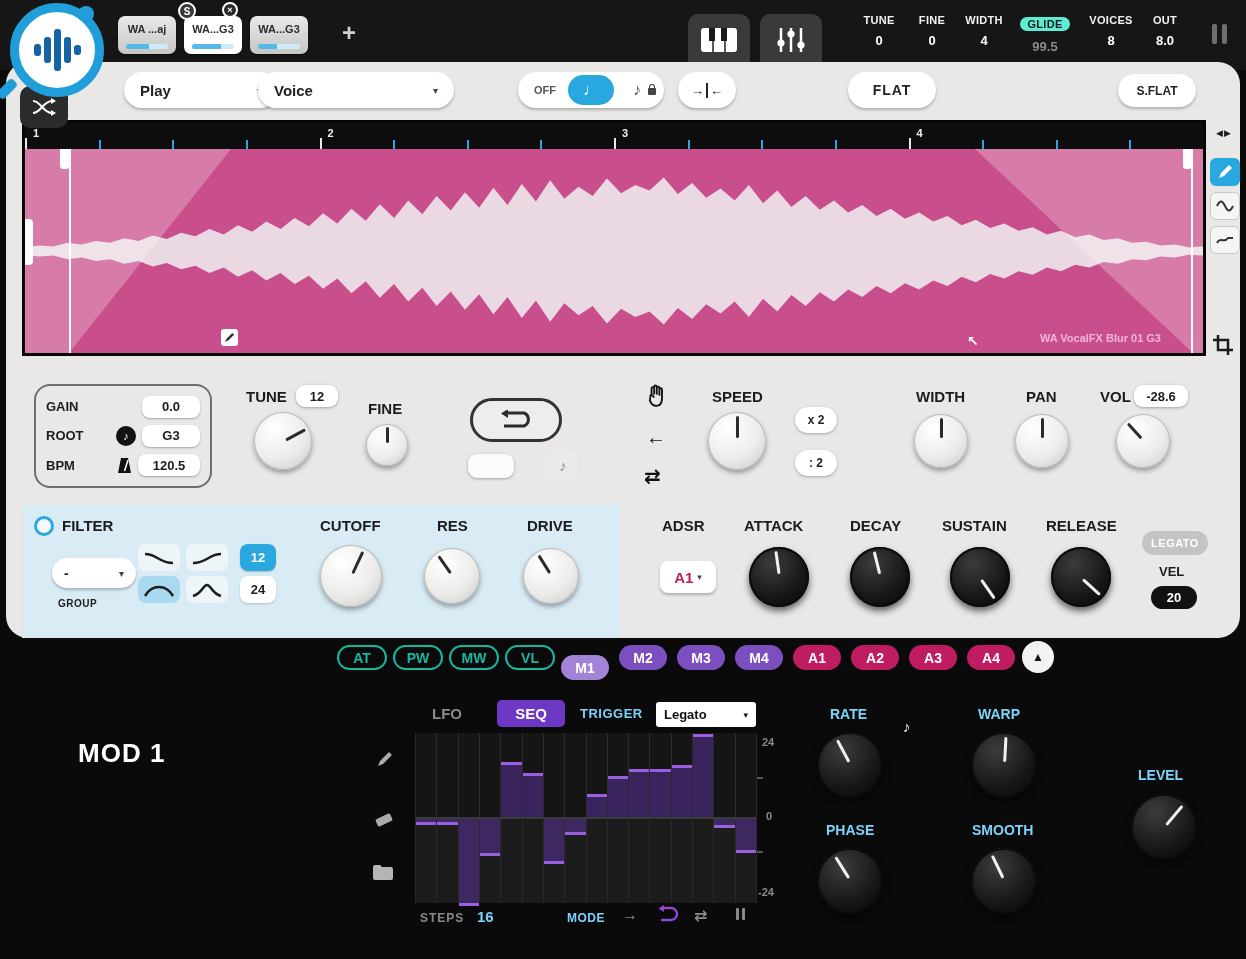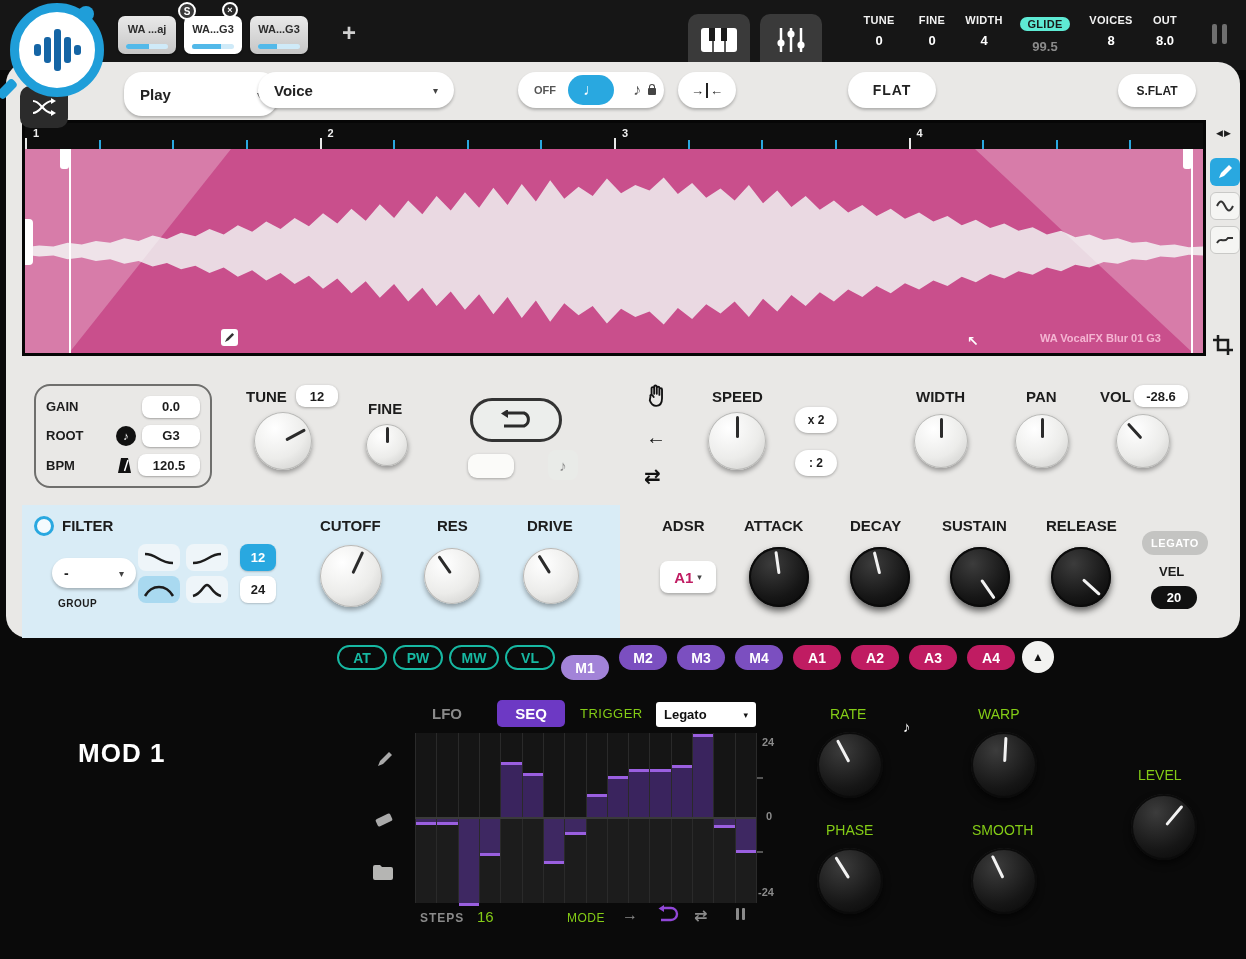--- a/index.html
+++ b/index.html
@@ -115,21 +115,21 @@
   .pill{position:absolute;top:7px;height:25px;border-radius:13px;display:flex;align-items:center;justify-content:center;
         font-weight:bold;font-size:14px;box-sizing:border-box;width:50px;}
   .pill.teal{border:2.5px solid var(--mod-pill-teal,#17b8a2);color:var(--mod-pill-teal,#17b8a2);background:#0a0a0a;}
   .pill.m{background:var(--mod-pill-purple,#7b4fc0);color:#fff;width:48px;}
   .pill.m.active{background:var(--mod-pill-purple-active,#a283d8);margin-top:10px;}
   .pill.a{background:var(--mod-pill-crimson,#c01c62);color:#fff;width:48px;}
   .up-btn{position:absolute;left:1022px;top:3px;width:32px;height:32px;border-radius:50%;background:#f2f2f0;
           display:flex;align-items:center;justify-content:center;color:#111;font-size:12px;}
 
   .mod-title{position:absolute;left:78px;top:100px;color:#fff;font-size:26px;font-weight:bold;letter-spacing:1px;}
-  .dlabel{position:absolute;font-weight:normal;color:#84cc16;}
+  .dlabel{position:absolute;font-weight:bold;color:#7dd3fc;}
   .gray-label{position:absolute;font-weight:bold;color:#8a8a8a;}
   .seq-btn{position:absolute;left:497px;top:62px;width:68px;height:27px;background:var(--seq-purple,#6d39c4);border-radius:5px;
            color:#fff;font-weight:bold;font-size:15px;display:flex;align-items:center;justify-content:center;}
   .trig-dd{position:absolute;left:656px;top:64px;width:100px;height:25px;background:#fff;border-radius:3px;
            display:flex;align-items:center;font-weight:bold;font-size:13px;color:#111;padding:0 8px;box-sizing:border-box;}
 
   .seq-box{position:absolute;left:415px;top:95px;width:341px;height:170px;background:#151515;border-right:1px solid #2a2a2a;display:flex;}
   .seq-lower{position:absolute;left:0;right:0;top:50%;bottom:0;background:#1c1c1c;}
   .seq-center{position:absolute;left:0;right:0;top:50%;height:2px;margin-top:-1px;background:#3a3a3a;}
   .seq-col{position:relative;flex:1;border-left:1px solid #2a2a2a;}
@@ -236,21 +236,21 @@
   <div class="logo">
     <span class="bar" style="height:12px"></span>
       <span class="bar" style="height:26px"></span>
     <span class="bar" style="height:42px"></span>
       <span class="bar" style="height:26px"></span>
     <span class="bar" style="height:10px"></span>
   </div>
   <div class="logo-dot"></div>
   <div class="logo-handle"></div>
 
-  <div class="pillbtn" style="left:124px;top:72px;width:122px;height:44px;padding:0 16px;font-size:15px">
+  <div class="pillbtn" style="left:124px;top:72px;width:122px;height:36px;padding:0 16px;font-size:15px">
     <span>Play</span>
     <span class="dd-caret">▾</span>
   </div>
   <div class="pillbtn" style="left:258px;top:72px;width:164px;height:36px;padding:0 16px;font-size:15px">
     <span>Voice</span>
     <span class="dd-caret">▾</span>
   </div>
   <div class="seg-group">
     <div class="seg" style="font-size:11px">OFF</div>
     <div class="seg sel" style="font-size:16px">♩</div>

